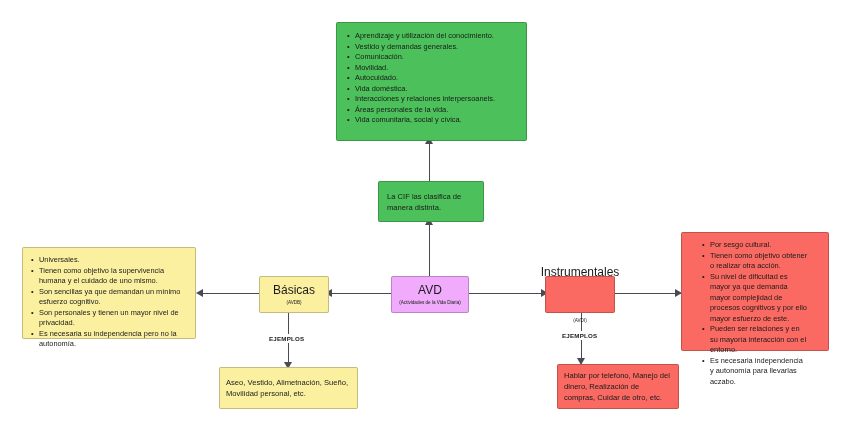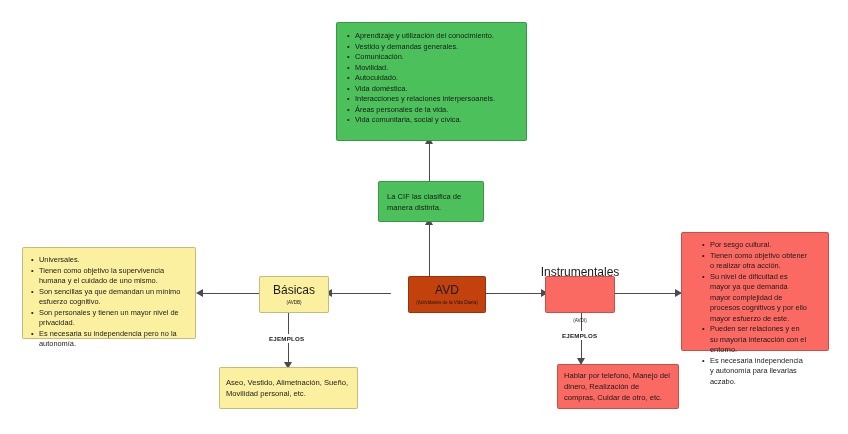--- a/index.html
+++ b/index.html
@@ -21,21 +21,21 @@
   .node {
     position: absolute;
     box-sizing: border-box;
     border: 1px solid rgba(0,0,0,0.22);
     border-radius: 2px;
     z-index: 3;
   }
   .node-green  { background: #4CC05A; }
   .node-yellow { background: #FBF0A0; }
   .node-red    { background: #FA6A62; }
-  .node-gray   { background: #c2410c; margin-left: 17px; }
+  .node-gray   { background: #f0abfc; }
 
   
   .bullets {
     list-style: none;
     margin: 0;
     padding: 0;
     font-size: 7.4px;
     line-height: 1.42;
     color: #1a1a1a;
   }

